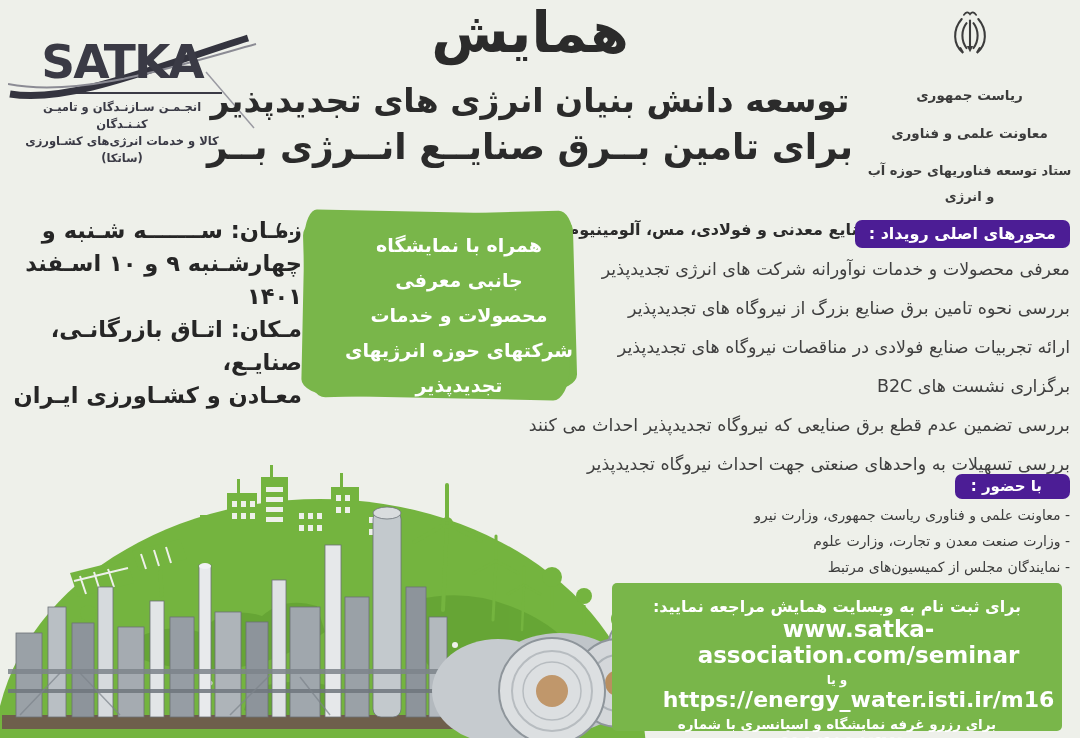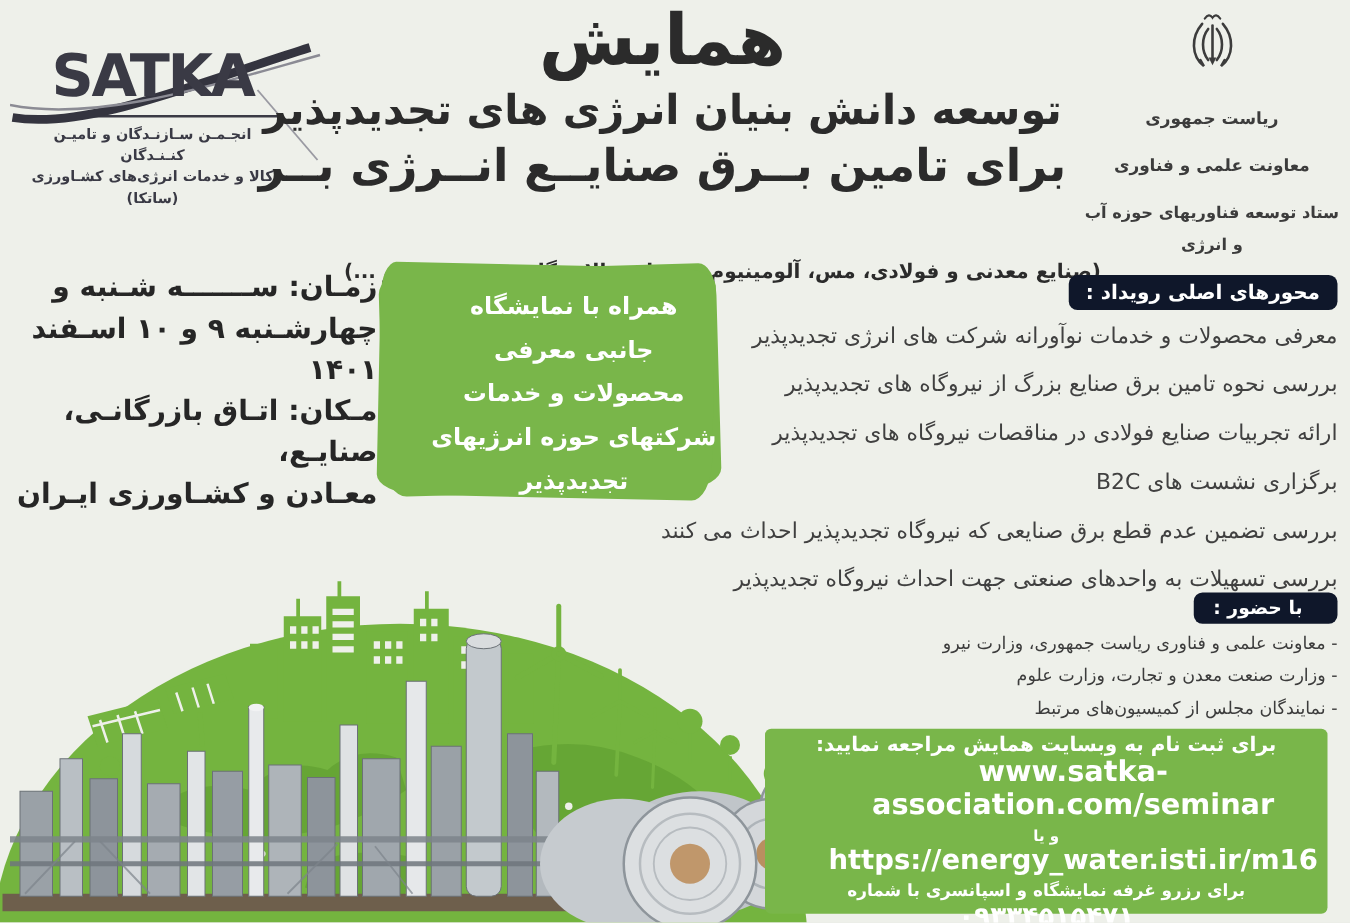--- a/index.html
+++ b/index.html
@@ -16,43 +16,43 @@
 
   
   .gov { position:absolute; right:8px; top:8px; width:205px; text-align:center; color:#3c3c3c; }
   .gov-emblem { width:50px; height:58px; }
   .gov-line { font-size:13.5px; line-height:26px; direction:rtl; font-weight:700;margin-top:12px; }
   .gov-line3 { font-size:13px; }
 
   
   .title-block { position:absolute; left:180px; top:0; width:700px; text-align:center; color:#2b2b2b; direction:rtl; }
   .title-main { font-size:56px; font-weight:800; line-height:66px; }
-  .title-sub1 { font-size:33px; font-weight:800; line-height:44px; margin-top:0; }
+  .title-sub1 { font-size:33px; font-weight:800; line-height:44px; margin-top:13px; }
   .title-sub2 { font-size:36px; font-weight:800; line-height:48px; }
   .title-sub3 { font-size:16px; font-weight:700; line-height:28px; transform:translateX(48px);margin-top:45px; }
 
   
   .schedule { position:absolute; left:6px; top:214px; width:296px; direction:rtl; text-align:right; color:#262626; font-size:22.5px; font-weight:800; line-height:33px; }
 
   
   .badge { position:absolute; left:303px; top:212px; width:272px; height:186px; z-index:3; }
   .badge:before { content:""; position:absolute; inset:2px 0 4px 2px; background:#79b64a; border-radius:26px 14px 30px 18px / 18px 26px 16px 30px; transform:rotate(-1.6deg); }
   .badge:after { content:""; position:absolute; inset:0 4px 0 0; background:#79b64a; border-radius:12px 30px 16px 34px / 28px 14px 32px 16px; transform:rotate(1.2deg); }
   .badge-text { position:relative; z-index:2; padding-top:16px; text-align:center; color:#ffffff; font-size:19px; font-weight:800; line-height:35px; direction:rtl;margin-left:40px; }
 
   
-  .pill { position:absolute; right:10px; background:#0f172a; color:#fff; font-weight:700; border-radius:7px; direction:rtl; text-align:center; z-index:3; }
+  .pill { position:absolute; right:10px; background:#4c1d95; color:#fff; font-weight:700; border-radius:7px; direction:rtl; text-align:center; z-index:3; }
   .topics-pill { top:220px; font-size:16px; padding:4px 14px 5px 14px; }
   .topics { position:absolute; right:10px; top:250px; width:720px; direction:rtl; text-align:right; color:#404040; font-size:17.5px; line-height:39px; }
   .attend-pill { top:474px; font-size:15px; padding:3px 28px 4px 16px; }
   .attendees { position:absolute; right:10px; top:502px; width:520px; direction:rtl; text-align:right; color:#3c3c3c; font-size:14px; line-height:26px; }
 
   
   .regbox { position:absolute; left:612px; top:583px; width:450px; height:148px; background:#79b64a; border-radius:5px; color:#fff; text-align:center; direction:rtl; z-index:4; font-weight:800; }
-  .reg-intro { font-size:16px; margin-top:3px; }
+  .reg-intro { font-size:16px; margin-top:14px; }
   .reg-url { direction:ltr; font-size:23px; letter-spacing:0; line-height:26px;padding-left:43px; }
   .reg-or { font-size:12px; margin-top:5px; }
   .reg-url2 { font-size:22px; line-height:25px; }
   .reg-booth { font-size:13.5px; margin-top:4px; }
   .reg-phone { font-size:21px; vertical-align:-2px; letter-spacing:1px; }
   .reg-link { cursor:pointer; }
 
   
   .illus { position:absolute; left:0; top:415px; width:660px; height:323px; z-index:1; }
 </style>

